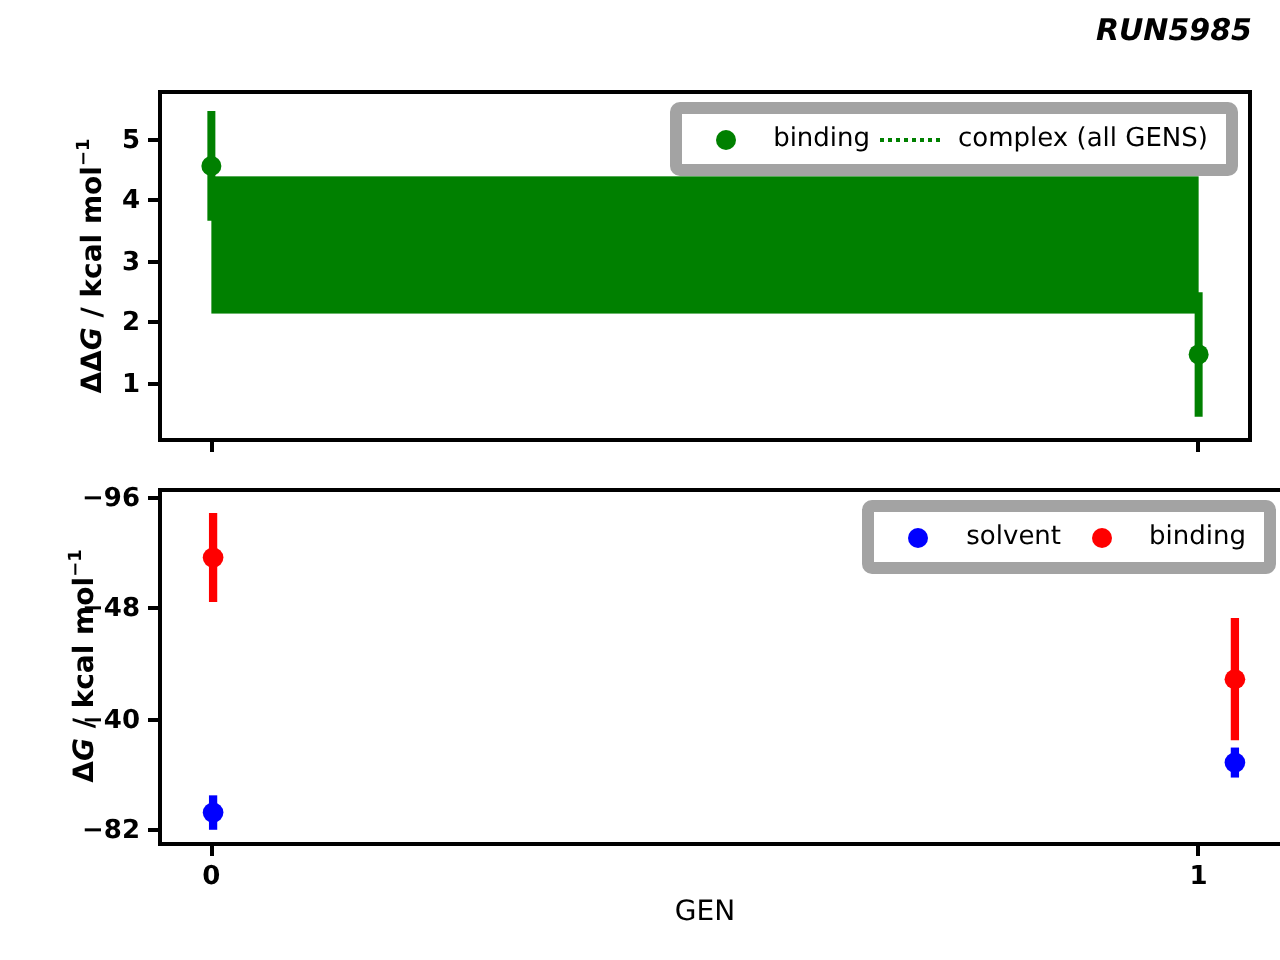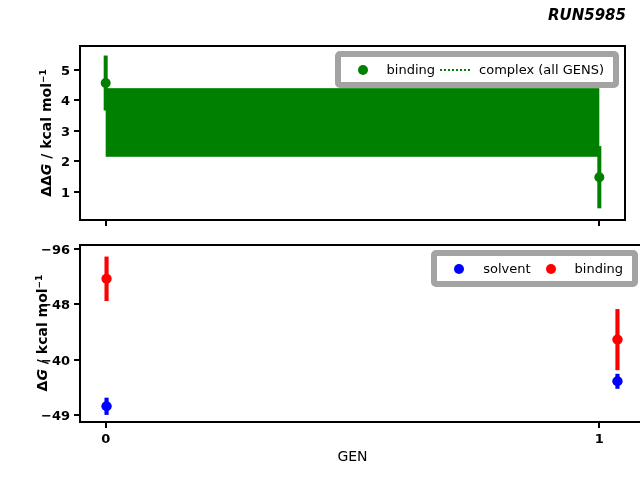--- a/index.html
+++ b/index.html
@@ -122,18 +122,18 @@
     <div class="ticklabel yt" style="left: 26px; top: 63.8723px;">5</div>
     <div class="tickmark" style="left: 104.682px; top: 221px; width: 2px; height: 5px;"></div>
     <div class="tickmark" style="left: 598.318px; top: 221px; width: 2px; height: 5px;"></div>
     <div class="tickmark" style="left: 74px; top: 247.778px; width: 5px; height: 2px;"></div>
     <div class="ticklabel yt" style="left: 26px; top: 242.778px;">−96</div>
     <div class="tickmark" style="left: 74px; top: 303.333px; width: 5px; height: 2px;"></div>
     <div class="ticklabel yt" style="left: 26px; top: 298.333px;">−48</div>
     <div class="tickmark" style="left: 74px; top: 358.889px; width: 5px; height: 2px;"></div>
     <div class="ticklabel yt" style="left: 26px; top: 353.889px;">−40</div>
     <div class="tickmark" style="left: 74px; top: 414.444px; width: 5px; height: 2px;"></div>
-    <div class="ticklabel yt" style="left: 26px; top: 409.444px;">−49</div>
+    <div class="ticklabel yt" style="left: 26px; top: 409.444px;">−82</div>
     <div class="tickmark" style="left: 104.682px; top: 423px; width: 2px; height: 5px;"></div>
     <div class="ticklabel xt" style="left: 93.6818px; top: 432px;">0</div>
     <div class="tickmark" style="left: 598.318px; top: 423px; width: 2px; height: 5px;"></div>
     <div class="ticklabel xt" style="left: 587.318px; top: 432px;">1</div>
   </div>
 
 </body></html>

